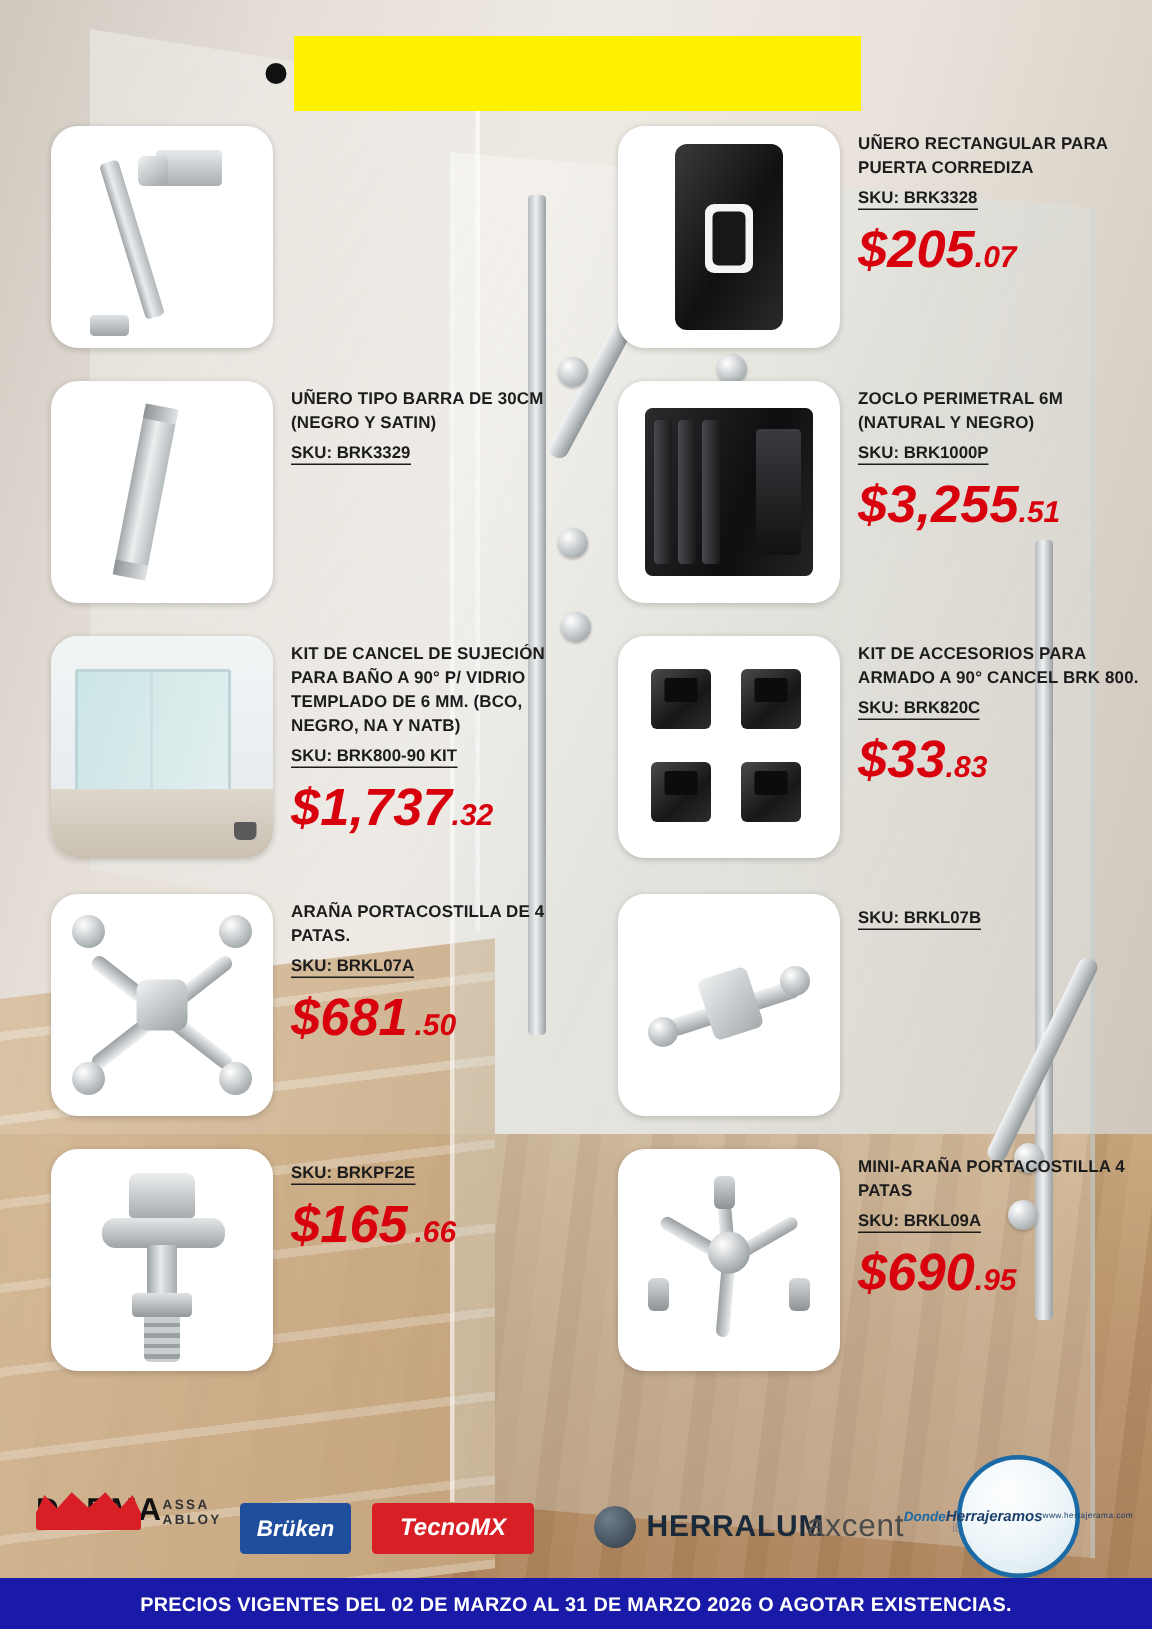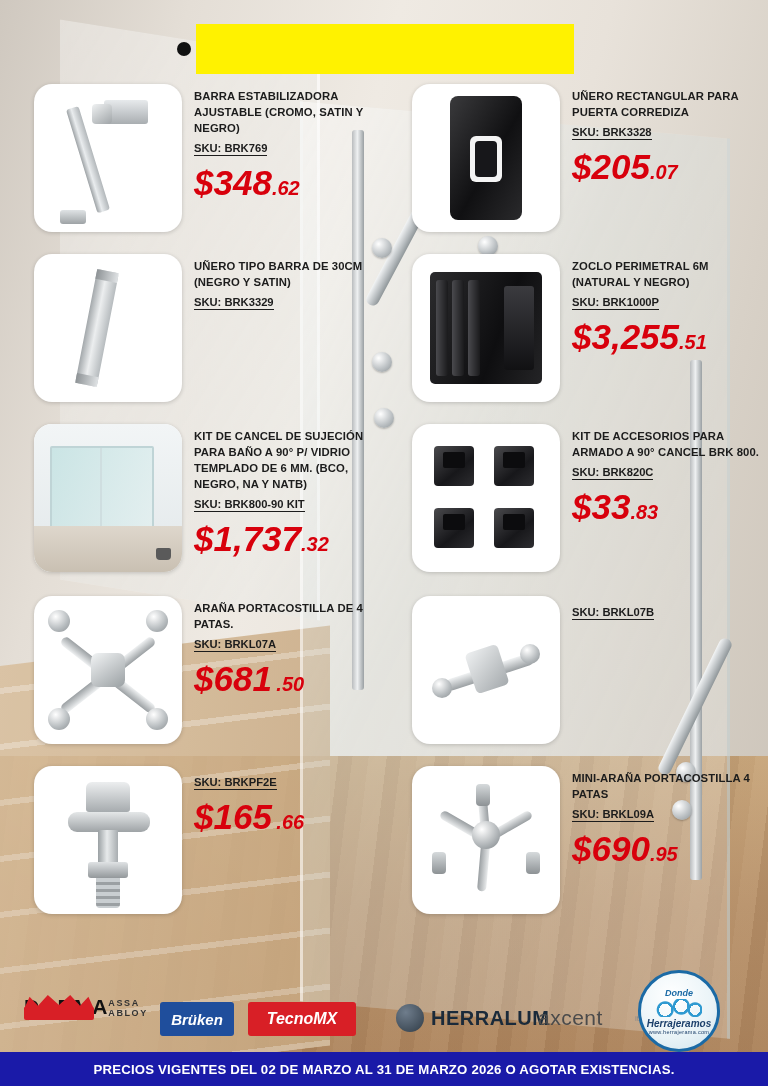--- a/index.html
+++ b/index.html
@@ -343,21 +343,21 @@
   .logo-axcent .sub { font-size:8px; color:#8a8a8a; margin-left:4px;padding-left:28px; }
 
   .logo-seal {
     left:620px; top:-22px; width:118px; height:86px;
     display:flex; align-items:center; justify-content:center;
   }
   .seal-circle {
     width:82px; height:82px; border-radius:50%;
     background:radial-gradient(circle at 40% 30%,#ffffff,#e9f3f7 60%,#cfe3ec);
     border:3px solid #1b6aa5;
-    display:flex; flex-direction:column; align-items:center; justify-content:center;
+    display:flex; flex-direction:row; align-items:center; justify-content:center;
     text-align:center;
   }
   .seal-circle .t1 { font-size:9px; color:#1b6aa5; font-style:italic; font-weight:bold; }
   .seal-circle .swirl {
     width:46px; height:18px; margin:1px 0;
     background:
       radial-gradient(circle at 20% 60%, transparent 6px, #2f9ad1 6px 8px, transparent 9px),
       radial-gradient(circle at 55% 40%, transparent 6px, #2f9ad1 6px 8px, transparent 9px),
       radial-gradient(circle at 85% 60%, transparent 5px, #2f9ad1 5px 7px, transparent 8px);
   }
@@ -406,27 +406,20 @@
       <div class="thumb">
         <div class="art">
           <div class="bar-stab">
             <div class="head"></div>
               <div class="joint"></div>
             <div class="tube"></div>
               <div class="foot"></div>
           </div>
         </div>
       </div>
-      <div class="info">
-        <div class="pname">BARRA ESTABILIZADORA AJUSTABLE (CROMO, SATIN Y NEGRO)</div>
-        <div class="sku">SKU: BRK769</div>
-        <div class="price">
-          <span class="big">$348</span><span class="cents">.62</span>
-        </div>
-      </div>
     </div>
     <div class="cell right">
       <div class="thumb">
         <div class="art">
           <div class="plate">
               <div class="hole">
                 <i></i>
               </div>
             </div>
         </div>

